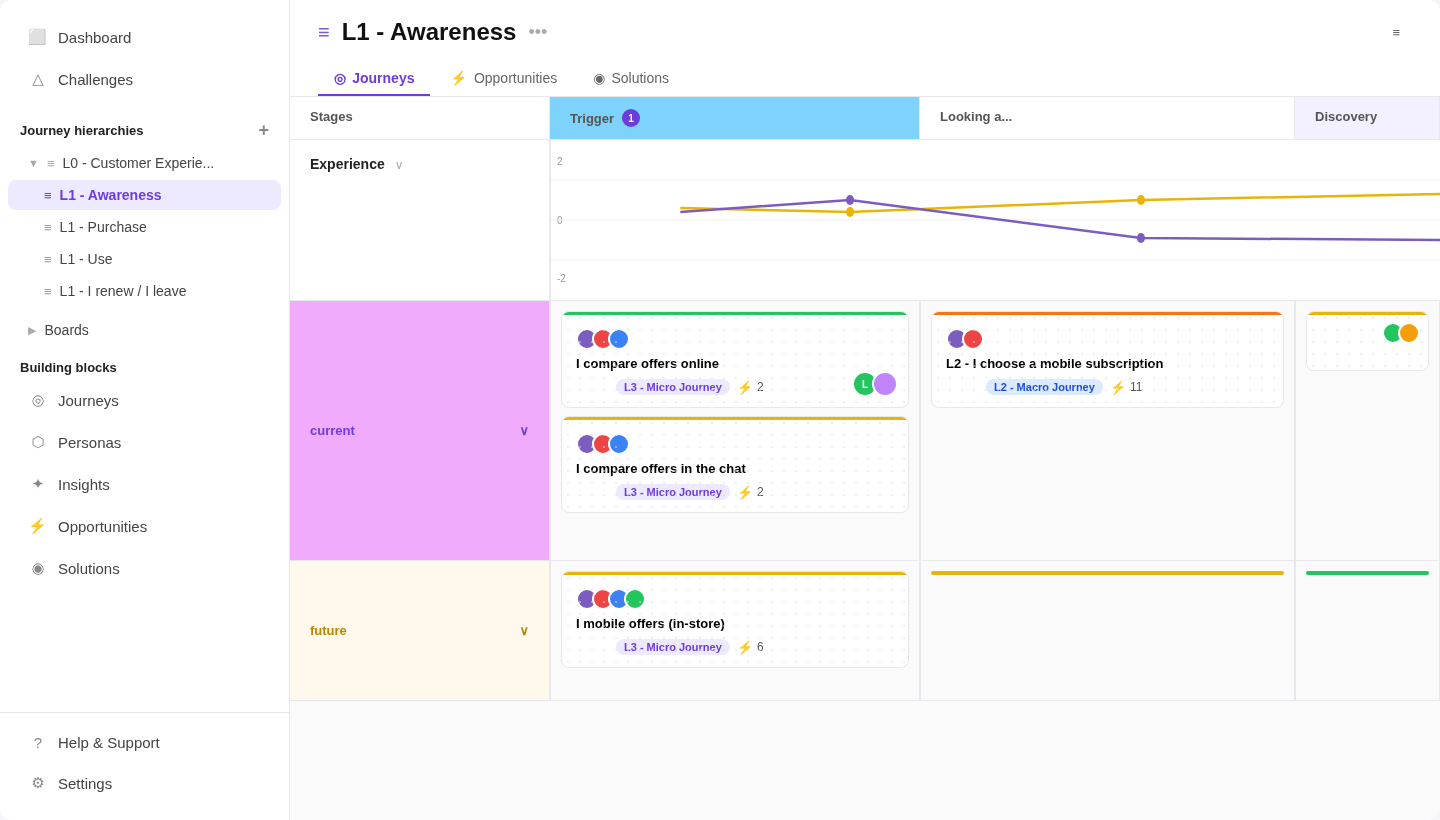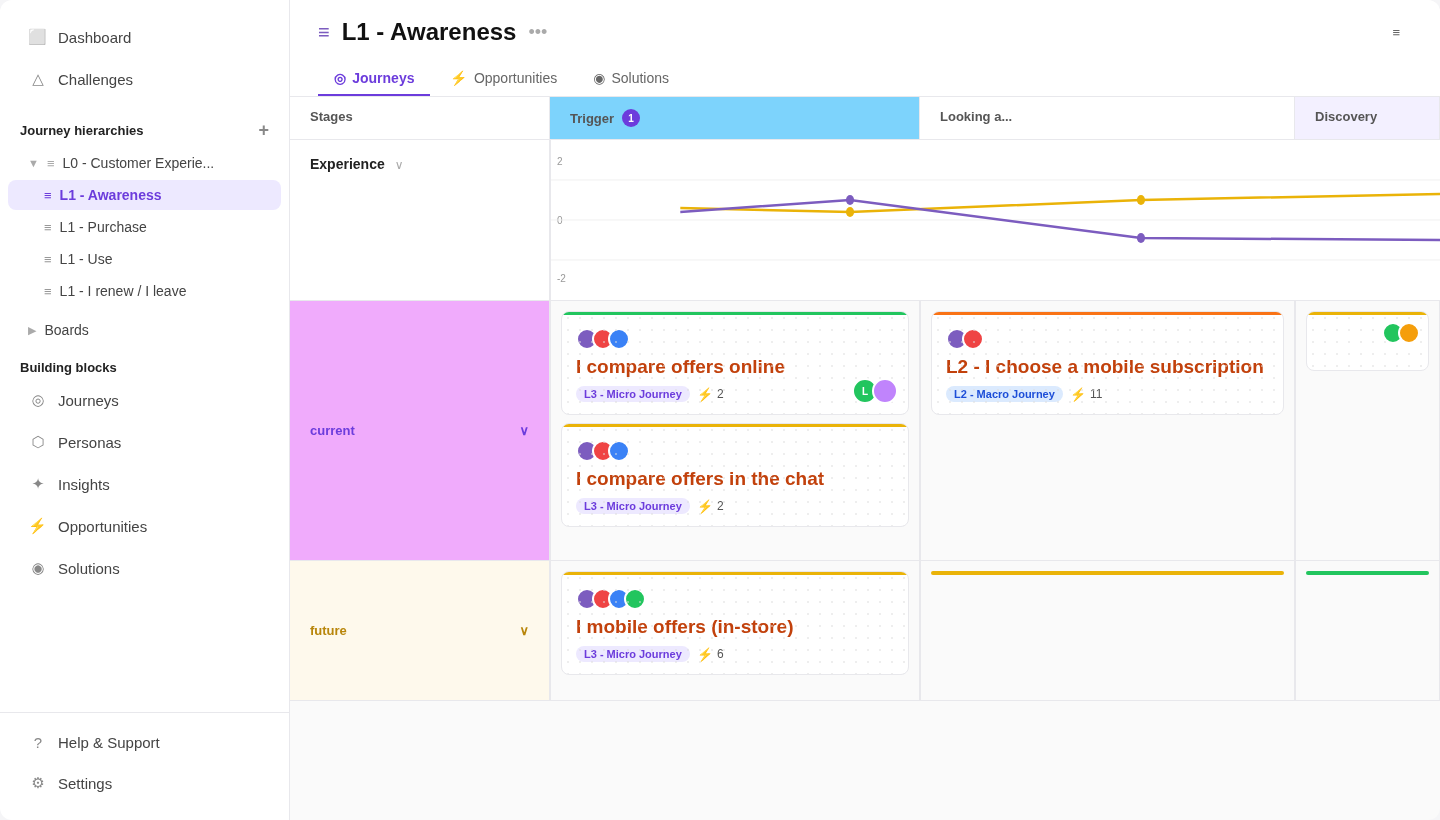--- a/index.html
+++ b/index.html
@@ -213,30 +213,31 @@
       position: absolute;
       top: 0;
       left: 0;
       right: 0;
     }
     .journey-card.green::before { background: #22c55e; }
     .journey-card.yellow::before { background: #eab308; }
     .journey-card.orange::before { background: #f97316; }
 
     .card-title {
-      font-size: 19px;
+      font-size: 13px;
       font-weight: 600;
-      color: #c2410c;
+      color: #000000;
       margin-bottom: 8px;
       margin-top: 4px;
     }
     .card-meta {
       display: flex;
       align-items: center;
       gap: 8px;
+      margin-left: 40px;
     }
     .card-avatars {
       display: flex;
       align-items: center;
     }
     .avatar {
       width: 22px;
       height: 22px;
       border-radius: 50%;
       border: 2px solid #fff;

